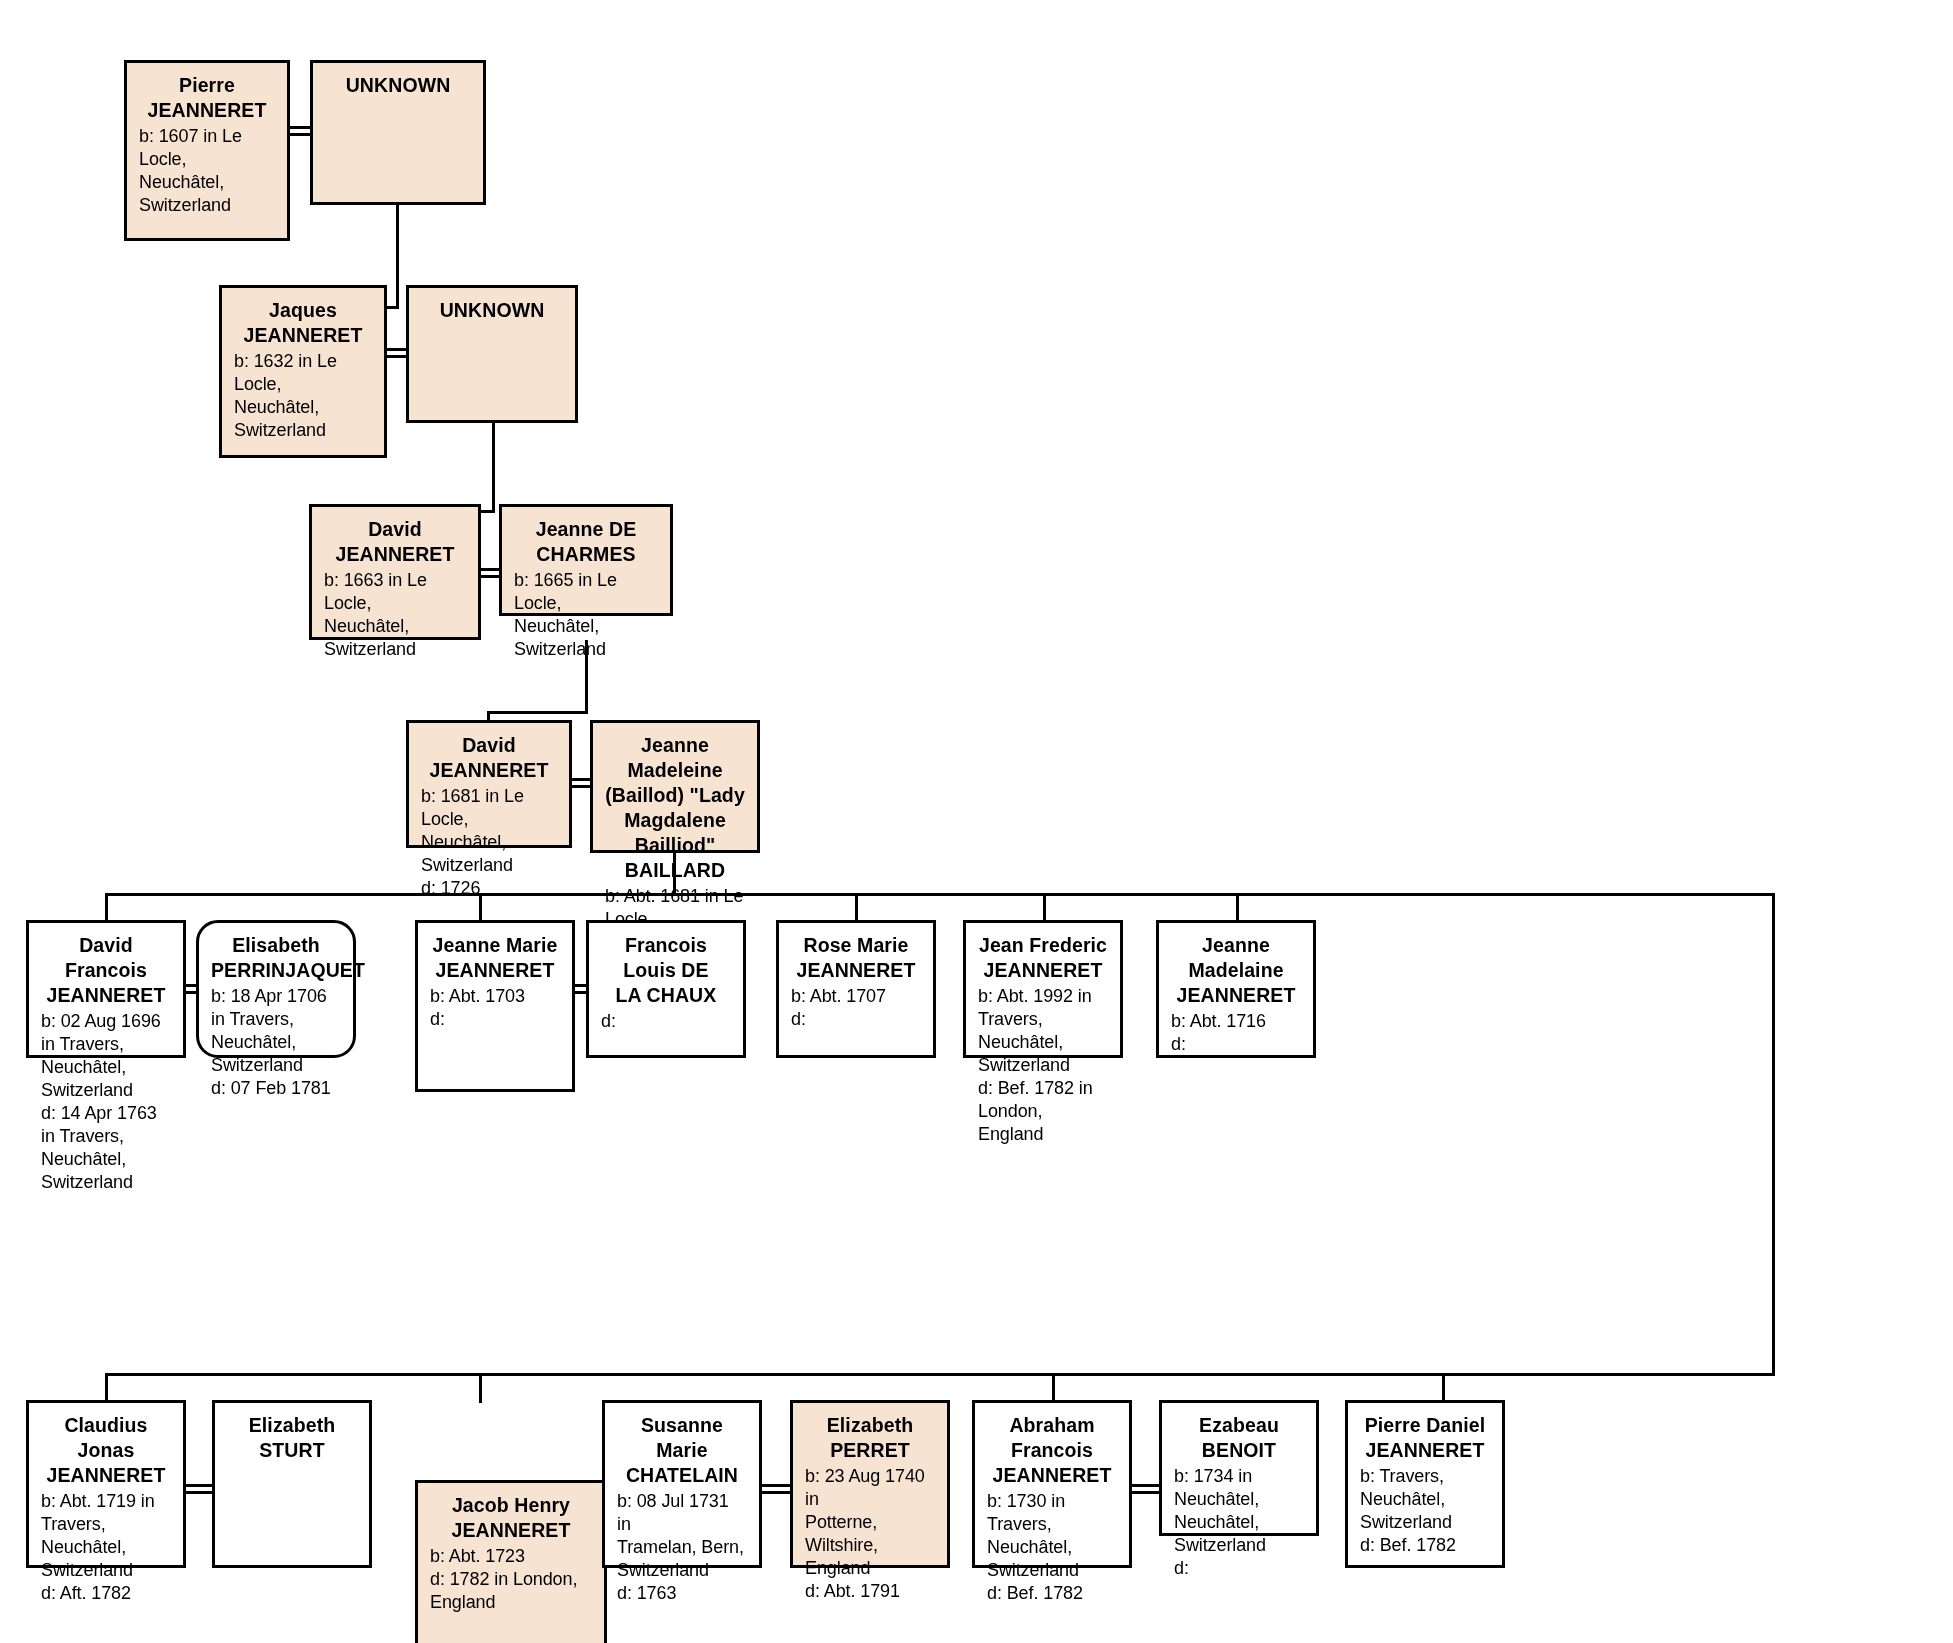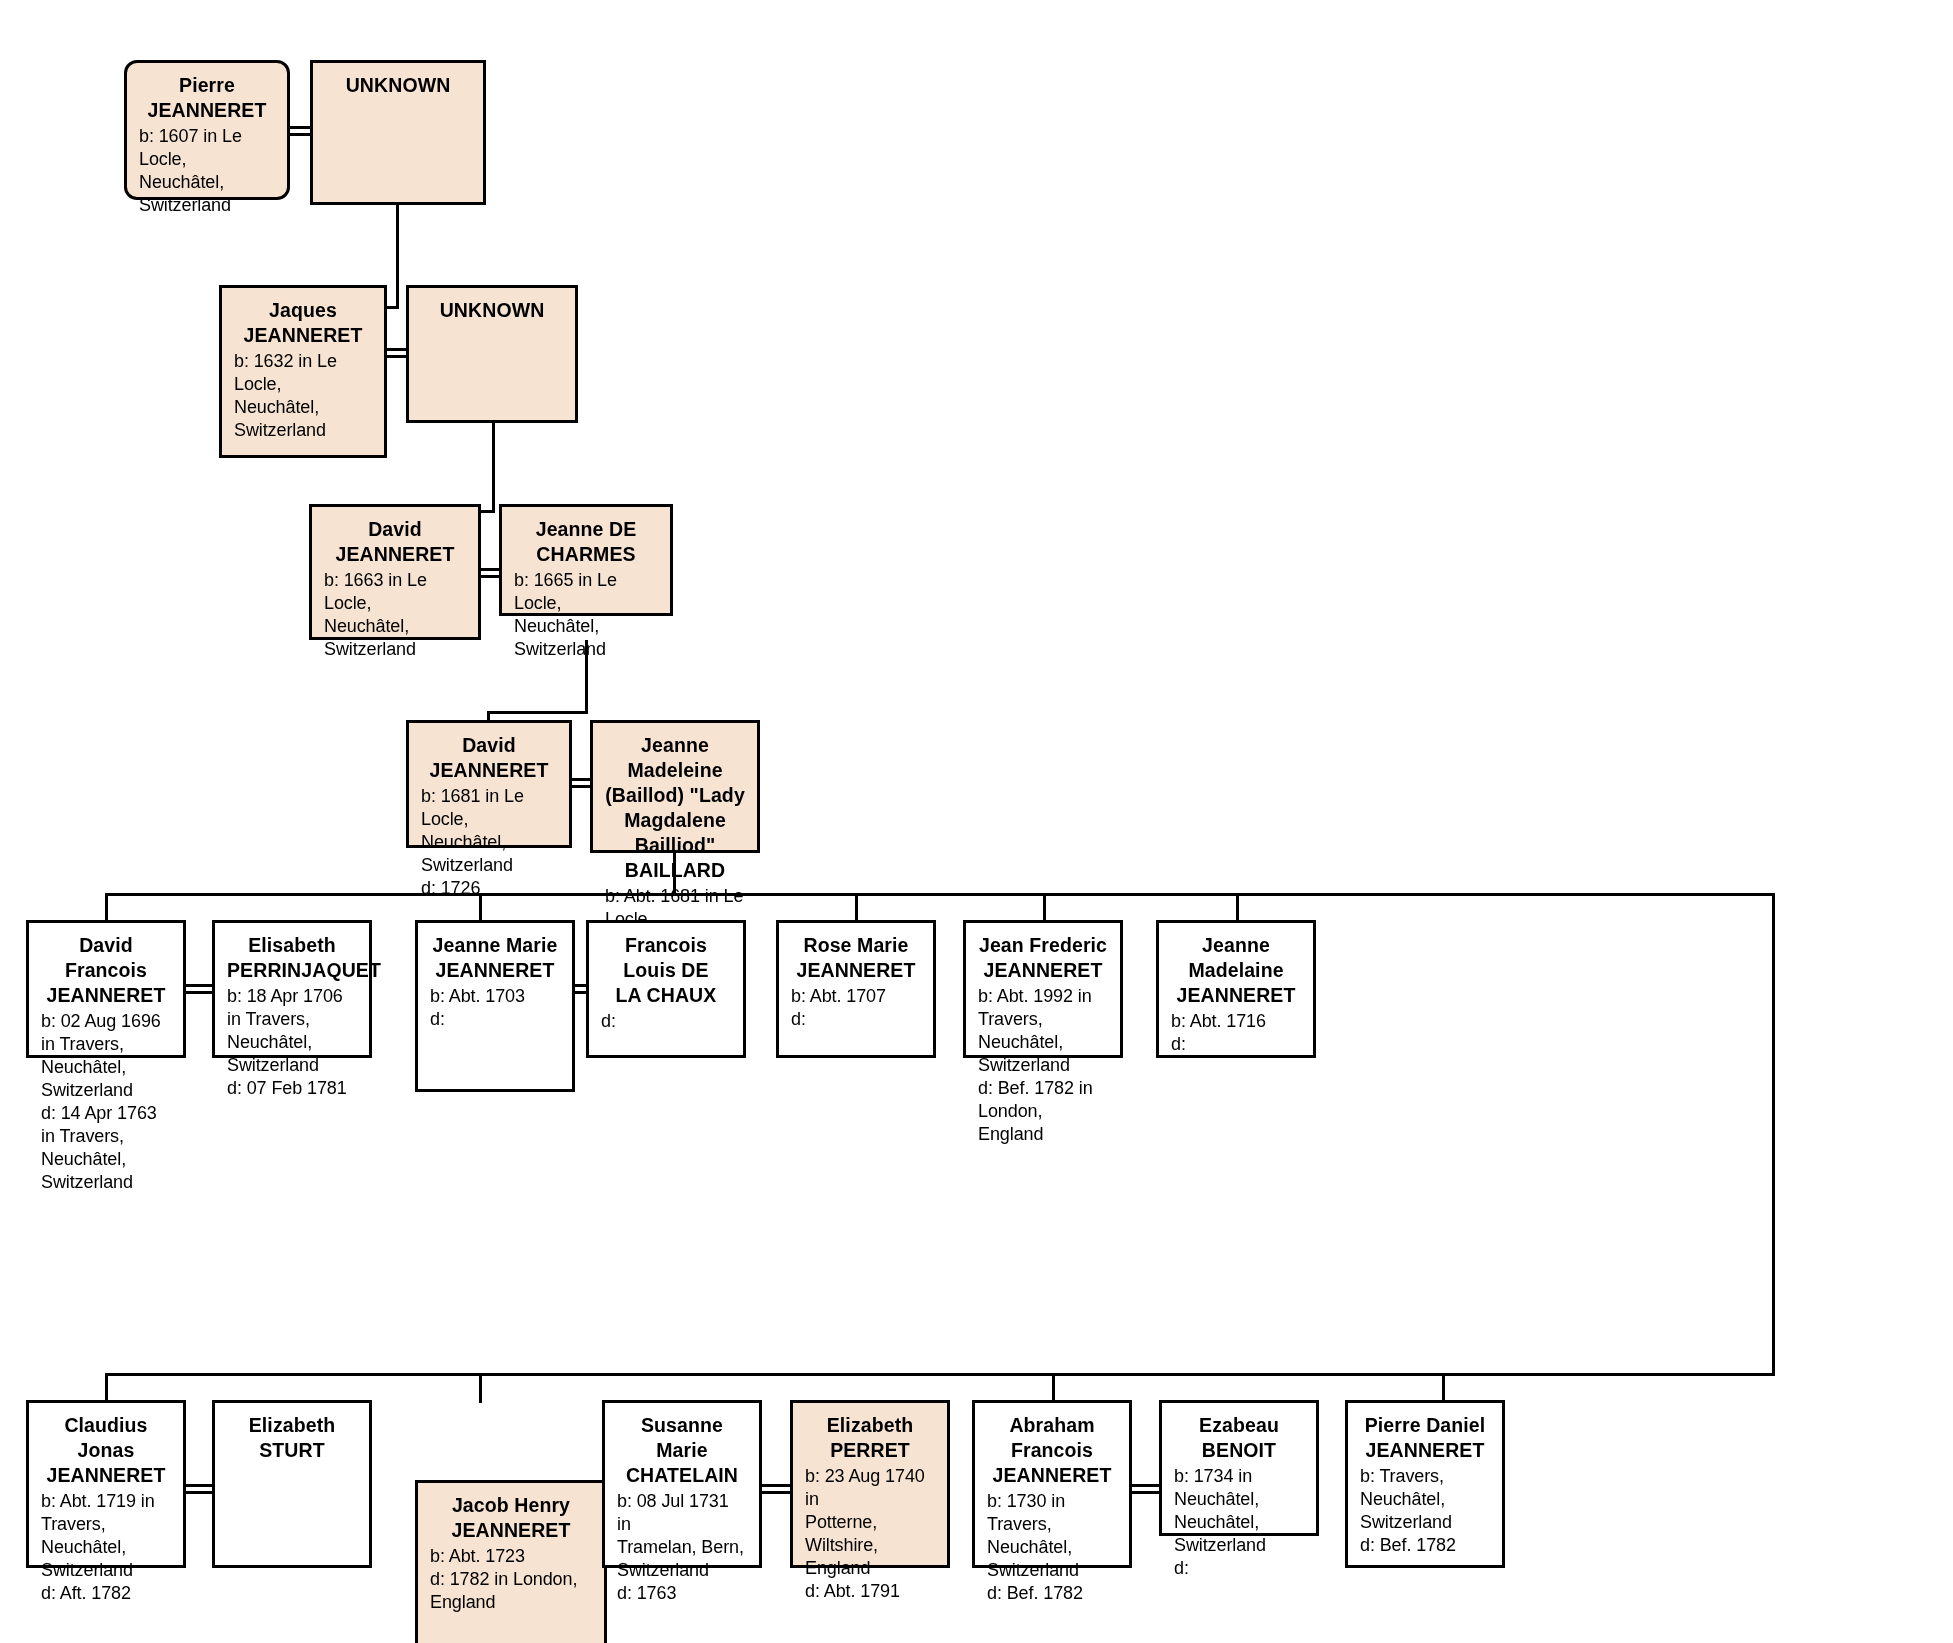--- a/index.html
+++ b/index.html
@@ -51,21 +51,21 @@
   .marr{ position:absolute; z-index:2; }
   .marr .b{ position:absolute; left:0; width:100%; height:3px; background:#000; }
   .marr .b1{ top:0; }
   .marr .b2{ top:7px; }
 </style>
 </head>
 <body>
 
 <div id="chart">
 
-  <div class="node shaded" style="left:124px; top:60px; width:166px; height:140px;border-radius:13px;">
+  <div class="node shaded" style="left:124px; top:60px; width:166px; height:181px;">
     <span class="nm">Pierre JEANNERET</span>
     <span class="dt">b: 1607 in Le Locle,
 Neuchâtel, Switzerland</span>
   </div>
 
   <div class="node shaded" style="left:310px; top:60px; width:176px; height:145px;">
     <span class="nm">UNKNOWN</span>
     <span class="dt"></span>
   </div>
 
@@ -161,21 +161,21 @@
 
   <div class="node" style="left:26px; top:920px; width:160px; height:138px;">
     <span class="nm">David Francois
 JEANNERET</span>
     <span class="dt">b: 02 Aug 1696 in Travers,
 Neuchâtel, Switzerland
 d: 14 Apr 1763 in Travers,
 Neuchâtel, Switzerland</span>
   </div>
 
-  <div class="node" style="left:212px; top:920px; width:160px; height:138px;">
+  <div class="node" style="left:196px; top:920px; width:160px; height:138px;border-radius:22px;">
     <span class="nm">Elisabeth
 PERRINJAQUET</span>
     <span class="dt">b: 18 Apr 1706 in Travers,
 Neuchâtel, Switzerland
 d: 07 Feb 1781</span>
   </div>
 
   <div class="marr" style="left:184px; top:984px; width:30px; height:10px;">
     <div class="b b1"></div>
       <div class="b b2"></div>

